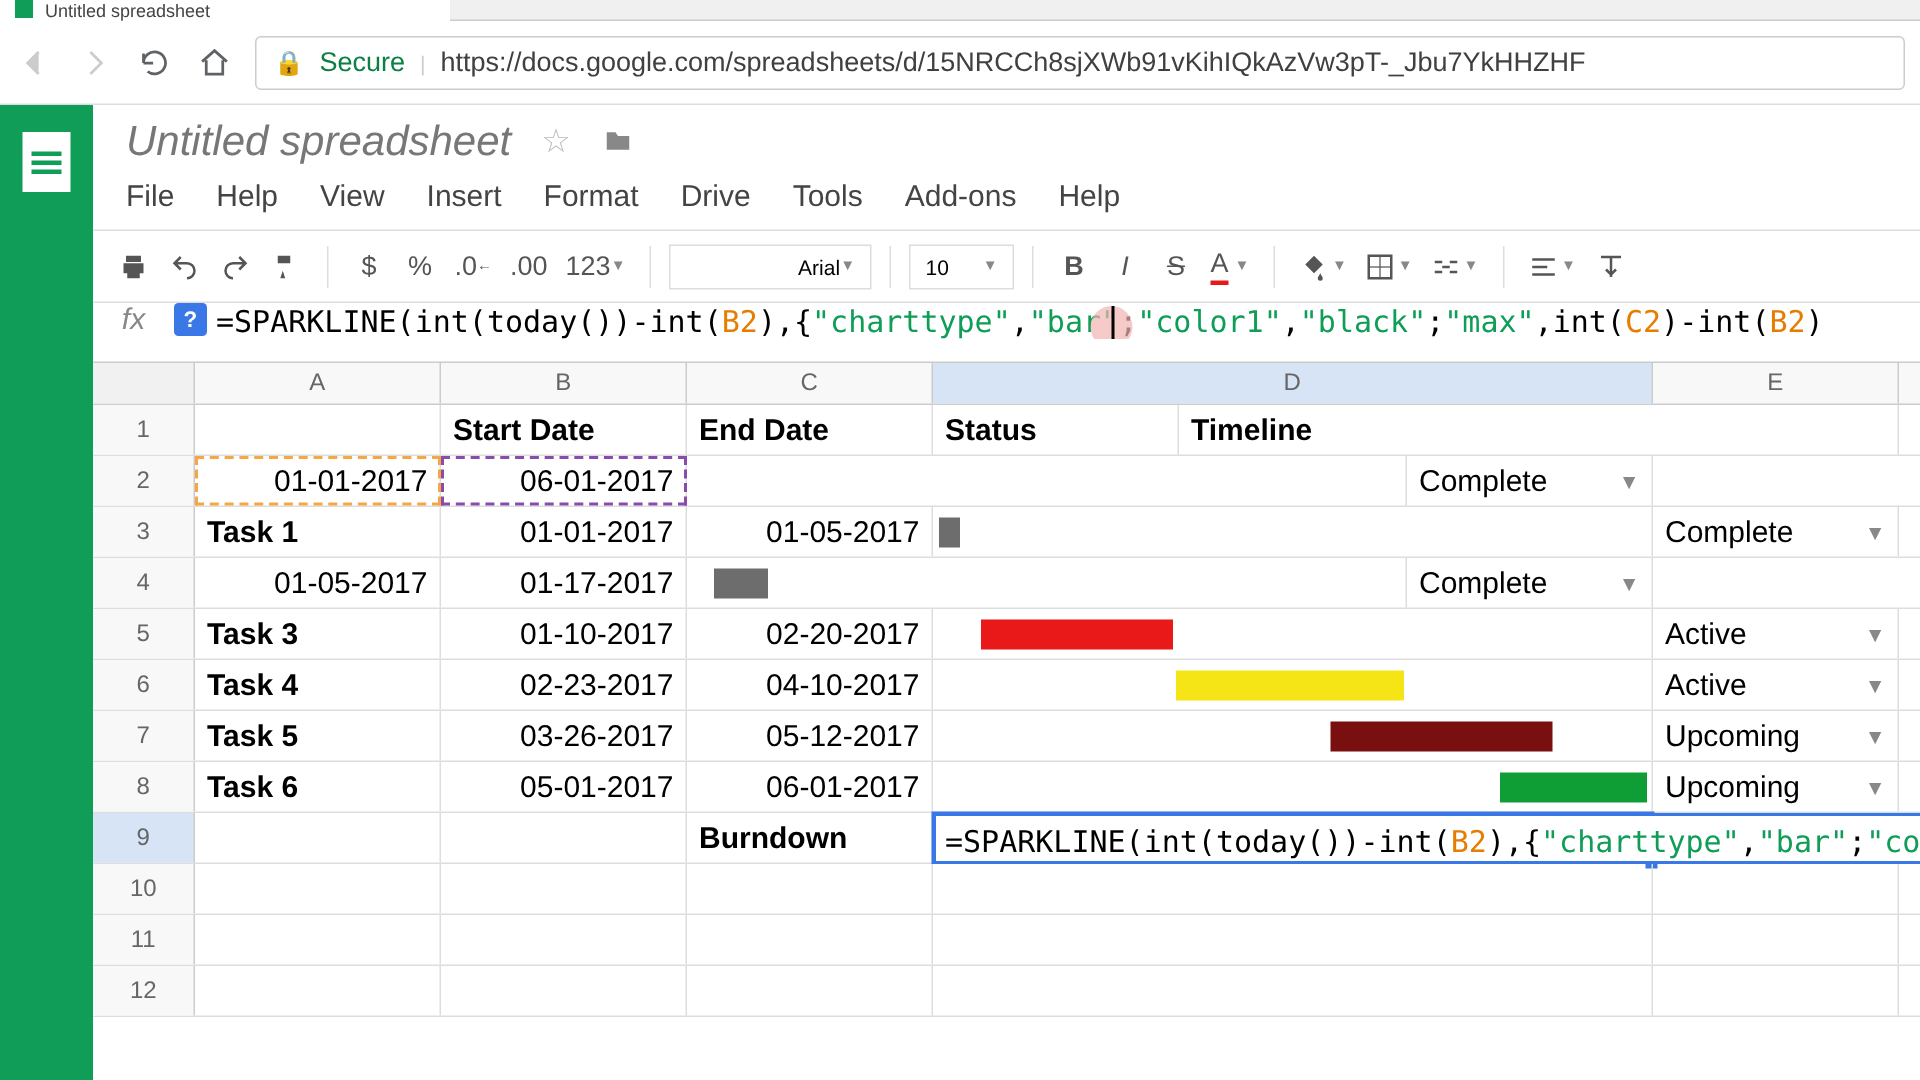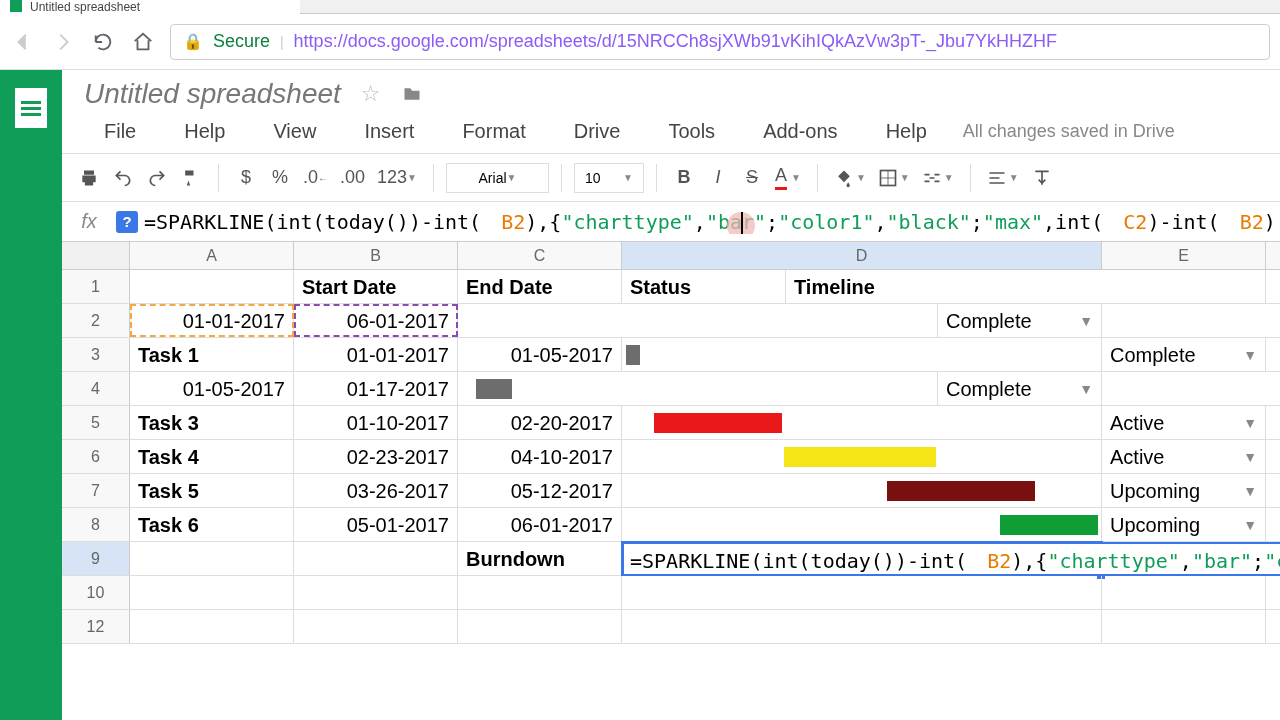--- a/index.html
+++ b/index.html
@@ -6,46 +6,46 @@
 body { font-family: Arial, sans-serif; font-size: 14px; background: #fff; overflow: hidden; width: 1280px; height: 720px; }
 .browser-top { height: 14px; background: #f0f0f0; border-bottom: 1px solid #ccc; position: relative; }
 .tab-fragment { position: absolute; left: 0; top: 0; width: 300px; height: 14px; background: #fff; display: flex; align-items: flex-start; padding-left: 10px; gap:8px; font-size: 12px; color:#444;}
 .tab-fragment .favicon { width: 12px; height: 12px; background: #0f9d58; margin-top:0;}
 .nav-bar { height: 56px; display: flex; align-items: center; padding: 0 10px; gap: 14px; border-bottom: 1px solid #ddd; }
 .nav-btn { width: 26px; height: 26px; display:flex; align-items:center; justify-content:center; color:#5f6368; cursor:pointer; }
 .nav-btn.disabled { color:#ccc; }
 .url-bar { flex:1; height:36px; border:1px solid #ccc; border-radius:4px; display:flex; align-items:center; padding:0 12px; gap:10px; }
 .lock { color:#0b8043; font-size:16px; }
 .secure { color:#0b8043; font-size:18px; }
-.url-text { font-size:18px; color:#8b5cf6; white-space:nowrap; overflow:hidden; }
+.url-text { font-size:18px; color:#404040; white-space:nowrap; overflow:hidden; }
 .app-area { display:flex; height:calc(720px - 70px); }
 .left-strip { width:62px; background:#0f9d58; display:flex; align-items:flex-start; justify-content:center; padding-top:18px; }
 .sheets-icon { width:32px; height:40px; background:#fff; position:relative; display:flex; flex-direction:column; justify-content:center; gap:3px; padding:6px; }
 .sheets-icon div { height:3px; background:#0f9d58; }
 .main { flex:1; display:flex; flex-direction:column; }
 .doc-header { padding:8px 22px 4px 22px; display:flex; align-items:center; gap:20px; }
 .doc-title { font-size:28px; font-style:italic; color:#777; }
 .star-icon, .folder-icon { color:#bbb; font-size:22px; cursor:pointer;}
 .folder-icon { color:#888; }
 .menubar { display:flex; align-items:center; gap:28px; padding:6px 22px 10px 22px; font-size:20px; color:#444; border-bottom:1px solid #ddd; }
-.menubar span.item { cursor:pointer;margin-left:20px; }
+.menubar span.item { cursor:pointer; }
 .menubar .saved { color:#888; font-size:18px; margin-left:8px;}
 .toolbar { display:flex; align-items:center; padding:6px 12px; gap:4px; border-bottom:1px solid #ddd; height:48px; }
 .tool-sep { width:1px; height:28px; background:#ddd; margin:0 8px; }
 .tool-btn { min-width:30px; height:30px; display:flex; align-items:center; justify-content:center; color:#555; cursor:pointer; font-size:18px; padding:0 4px;}
-.font-select { width:103px; height:30px; border:1px solid #ddd; display:flex; align-items:center; justify-content:center; padding:0 10px; cursor:pointer; }
+.font-select { width:135px; height:30px; border:1px solid #ddd; display:flex; align-items:center; justify-content:flex-end; padding:0 10px; cursor:pointer; }
 .size-select { width:70px; height:30px; border:1px solid #ddd; display:flex; align-items:center; justify-content:space-between; padding:0 10px; cursor:pointer;}
 .dropdown-caret { font-size:10px; color:#888; }
-.formula-row { display:flex; align-items:center; height:40px; border-bottom:1px solid #ccc; }
+.formula-row { display:flex; align-items:flex-start; height:40px; border-bottom:1px solid #ccc; }
 .fx-label { width:54px; text-align:center; font-style:italic; font-size:20px; color:#888; }
 .help-badge { width:22px; height:22px; background:#3b78e7; color:#fff; font-weight:bold; border-radius:3px; display:flex; align-items:center; justify-content:center; font-size:15px; margin-right:6px; cursor:pointer;}
 .formula-content { flex:1; font-family: Consolas, monospace; font-size:20px; white-space:nowrap; overflow:hidden; position:relative; color:#000;}
 .fc-func { color:#000; }
 .fc-str { color:#0f9d58; }
-.fc-ref { color:#e67c00;margin-left:20px; }
+.fc-ref { color:#e67c00; }
 .fc-punc { color:#000; }
 .cursor-highlight { position:absolute; left:583px; top:2px; width:28px; height:28px; background: rgba(244,180,180,0.7); border-radius:50%; }
 .cursor-line { position:absolute; left:597px; top:2px; width:2px; height:28px; background:#000; }
 .grid-wrap { flex:1; overflow:hidden; position:relative; }
 .col-headers { display:flex; height:28px; background:#f8f8f8; border-bottom:1px solid #ccc; }
 .corner { width:68px; border-right:1px solid #ccc; background:#f1f1f1;}
 .col-h { text-align:center; font-size:16px; color:#666; border-right:1px solid #ccc; line-height:28px; }
 .col-A { width:164px; } .col-B { width:164px; } .col-C { width:164px; } .col-D { width:480px; } .col-E { width:164px; }
 .col-h.sel { background:#d6e4f5; }
 .row { display:flex; height:34px; border-bottom:1px solid #ddd; }
@@ -127,21 +127,20 @@
     <div class="menubar">
       <span class="item">File</span>
       <span class="item">Help</span>
       <span class="item">View</span>
       <span class="item">Insert</span>
       <span class="item">Format</span>
       <span class="item">Drive</span>
       <span class="item">Tools</span>
       <span class="item">Add-ons</span>
       <span class="item">Help</span>
-      <span class="saved">All changes saved in Drive</span>
     </div>
 
     <div class="toolbar">
       <div class="tool-btn">
           <svg width="20" height="20" viewBox="0 0 24 24">
             <path fill="currentColor" d="M6 3h12v5H6zM4 9h16v8h-3v4H7v-4H4zM8 16h8v4H8z"></path>
           </svg>
         </div>
       <div class="tool-btn">
           <svg width="20" height="20" viewBox="0 0 24 24">
@@ -353,23 +352,31 @@
           </div>
           <div class="row">
             <div class="row-h">10</div>
             <div class="cell col-A hdr"></div>
             <div class="cell col-B right"></div>
             <div class="cell col-C right"></div>
             <div class="cell col-D"></div>
             <div class="cell col-E"></div>
           </div>
           <div class="row">
-            <div class="row-h">12</div>
+            <div class="row-h">11</div>
             <div class="cell col-A hdr"></div>
             <div class="cell col-B right"></div>
             <div class="cell col-C right"></div>
             <div class="cell col-D"></div>
             <div class="cell col-E"></div>
           </div>
+          <div class="row">
+            <div class="row-h">12</div>
+            <div class="cell col-A hdr"></div>
+            <div class="cell col-B right"></div>
+            <div class="cell col-C right"></div>
+            <div class="cell col-D"></div>
+            <div class="cell col-E"></div>
+          </div>
         </div>
     </div>
   </div>
 </div>
 
 </body></html>

